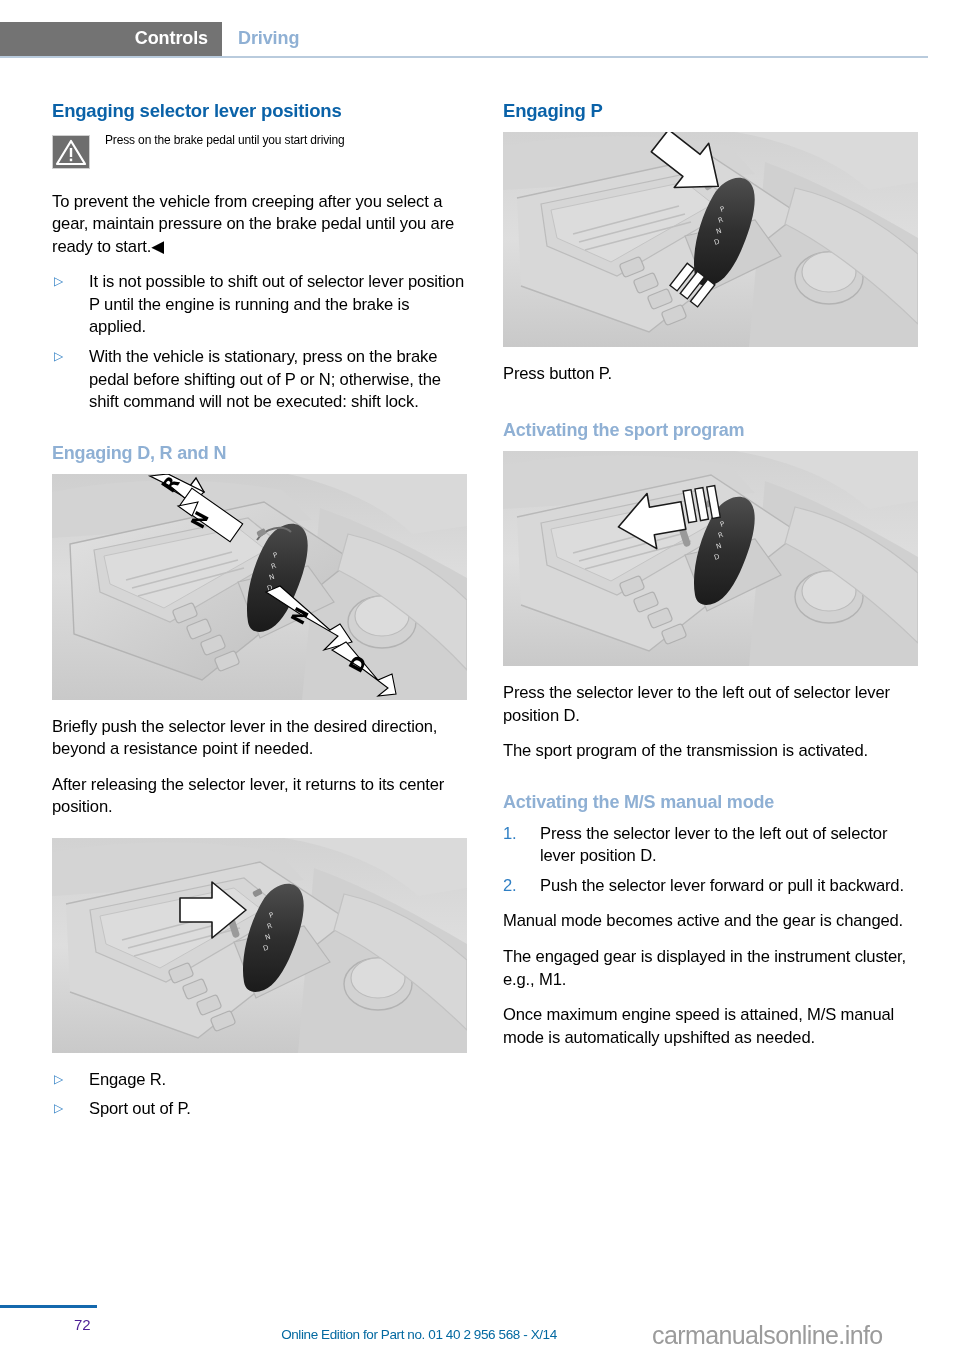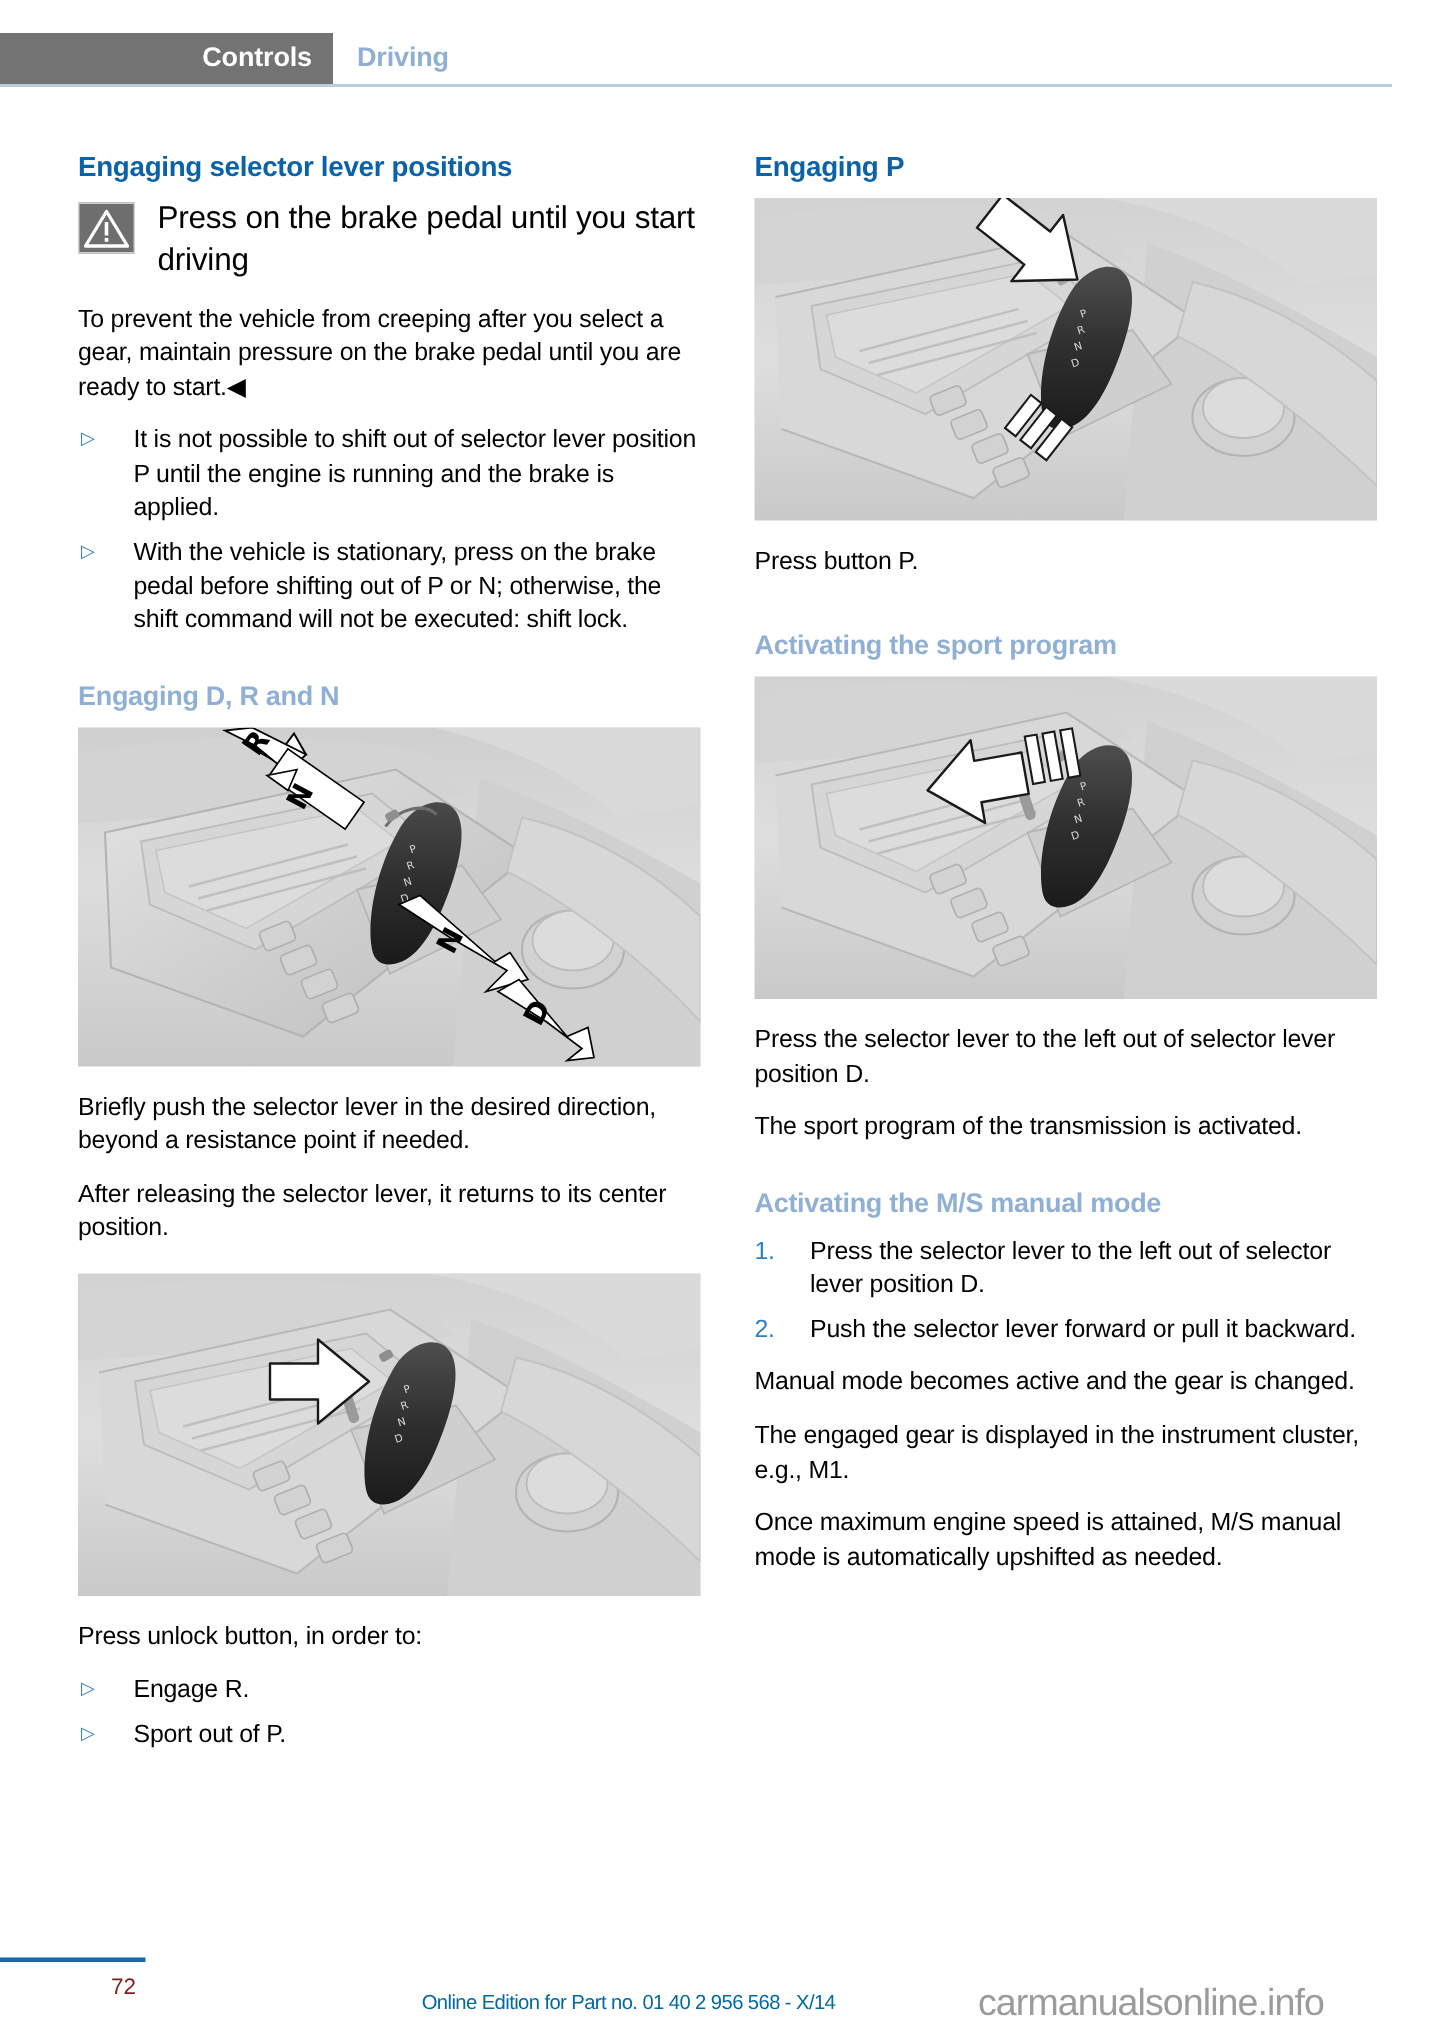--- a/index.html
+++ b/index.html
@@ -110,21 +110,21 @@
     top: 3px;
     width: 38px;
     height: 34px;
     background: #6e6e6e;
     border: 1px solid #cfcfcf;
     box-sizing: border-box;
   }
   .warn-icon svg { display: block; }
   .warn-text {
     margin-left: 53px;
-    font-size: 21px;
+    font-size: 12px;
     line-height: 1.36;
     letter-spacing: -0.15px;
   }
 
   
   ul.tri-list, ol.num-list {
     list-style: none;
     margin: 0 0 13px 0;
     padding: 0;
   }
@@ -174,21 +174,21 @@
     top: 1305px;
     width: 97px;
     height: 3px;
     background: #1468ad;
   }
   .page-number {
     position: absolute;
     left: 74px;
     top: 1316px;
     font-size: 15px;
-    color: #7f1d1d;
+    color: #4c1d95;
   }
   .footer-center {
     position: absolute;
     left: 0;
     top: 1327px;
     width: 838px;
     text-align: center;
     font-size: 13.5px;
     color: #0369a1;
     letter-spacing: -0.4px;
@@ -374,21 +374,20 @@
         <text x="212" y="113" transform="rotate(-18 212 113)">D</text>
       </g>
       <ellipse cx="326" cy="146" rx="34" ry="26" fill="#d2d2d2" stroke="#b3b3b3" stroke-width="1.4"></ellipse>
       <ellipse cx="326" cy="140" rx="27" ry="20" fill="#dcdcdc" stroke="#bbbbbb" stroke-width="1.2"></ellipse>
       <path d="M292,56 C336,66 378,90 415,122 L415,192 C376,154 326,114 282,92 Z" fill="#d7d7d7" stroke="#c2c2c2" stroke-width="1.2"></path>
 
       <polygon points="128,60 160,60 160,44 194,72 160,100 160,84 128,84" fill="#ffffff" stroke="#1a1a1a" stroke-width="1.6" stroke-linejoin="round"></polygon>
     </svg>
   </div>
 
-  <p class="body">Press unlock button, in order to:</p>
 
   <ul class="tri-list">
     <li>
       <span class="tri-marker">▷</span>
       <span>Engage R.</span>
     </li>
     <li>
       <span class="tri-marker">▷</span>
       <span>Sport out of P.</span>
     </li>

